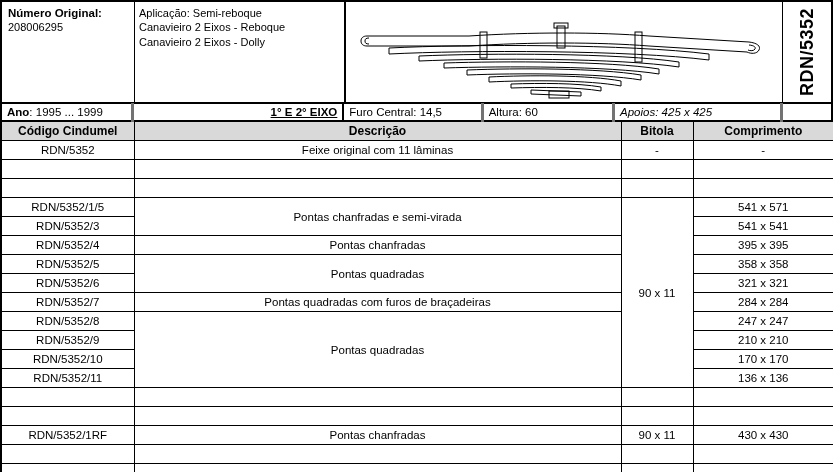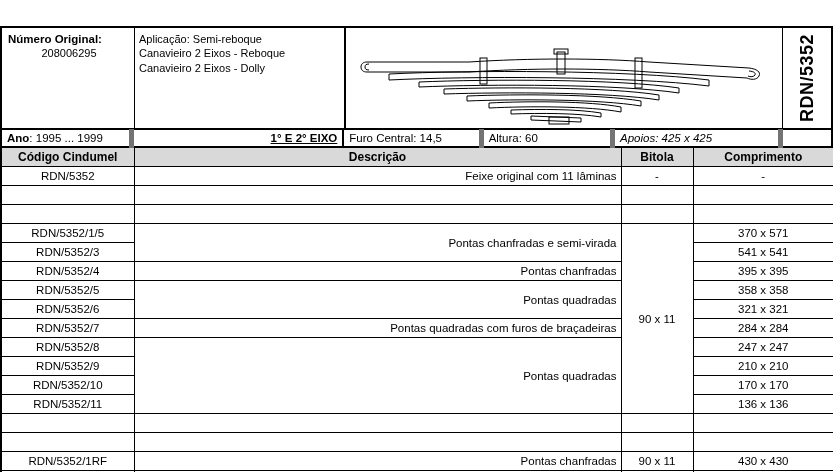--- a/index.html
+++ b/index.html
@@ -21,36 +21,34 @@
     box-sizing: border-box;
   }
 
   
   .top-block {
     display: flex;
     width: 833px;
     box-sizing: border-box;
     border: 2px solid #000;
     border-bottom: 1px solid #000;
-    margin-top: 26px;
   }
   .cell-orig {
     width: 133px;
     box-sizing: border-box;
     border-right: 1px solid #000;
     padding: 4px 4px 2px 6px;
     font-size: 11px;
     line-height: 1.25;
   }
   .cell-orig .title {
     font-weight: bold;
     font-size: 11.5px;
   }
   .cell-orig .value {
-    text-align: center;
     margin-top: 1px;
   }
   .cell-apl {
     width: 211px;
     box-sizing: border-box;
     border-right: 2px solid #000;
     padding: 4px 4px 2px 4px;
     font-size: 11px;
     line-height: 1.3;
   }
@@ -98,21 +96,21 @@
     border-bottom: 2px solid #000;
     font-size: 11.5px;
     height: 19px;
     align-items: center;
   }
   .spec-row > div {
     box-sizing: border-box;
     height: 19px;
     line-height: 18px;
     padding: 0 5px;
-    border-right: 5px solid #737373;
+    border-right: 3px solid #737373;
     white-space: nowrap;
   }
   .spec-ano { width: 133px; }
   .spec-ano b { font-weight: bold; }
   .spec-eixo {
     width: 211px;
     text-align: right;
     font-weight: bold;
     text-decoration: underline;
     border-right: 2px solid #000 !important;
@@ -144,21 +142,21 @@
     text-align: center;
     font-size: 12px;
     height: 16px;
   }
   .col-cod { width: 133px; }
   .col-desc { width: 487px; }
   .col-bit { width: 72px; }
   .col-comp { width: 141px; }
 
   td.c { text-align: center; }
-  td.l { text-align: right; margin-left: 28px; }
+  td.l { text-align: center; margin-left: 28px; }
   .blank td { height: 19px; }
 
   
   table.main {
     border-left: 2px solid #000;
     border-right: 2px solid #000;
     border-bottom: 2px solid #000;
   }
   table.main tr:first-child th {
     border-top: none;
@@ -263,21 +261,21 @@
         <td class="c"></td>
         <td class="l"></td>
         <td class="c"></td>
         <td class="c"></td>
       </tr>
 
       <tr>
         <td class="c">RDN/5352/1/5</td>
         <td class="l" rowspan="2">Pontas chanfradas e semi-virada</td>
         <td class="c" rowspan="10">90 x 11</td>
-        <td class="c">370 x 571</td>
+        <td class="c">541 x 571</td>
       </tr>
       <tr>
         <td class="c">RDN/5352/3</td>
         <td class="c">541 x 541</td>
       </tr>
       <tr>
         <td class="c">RDN/5352/4</td>
         <td class="l">Pontas chanfradas</td>
         <td class="c">395 x 395</td>
       </tr>

